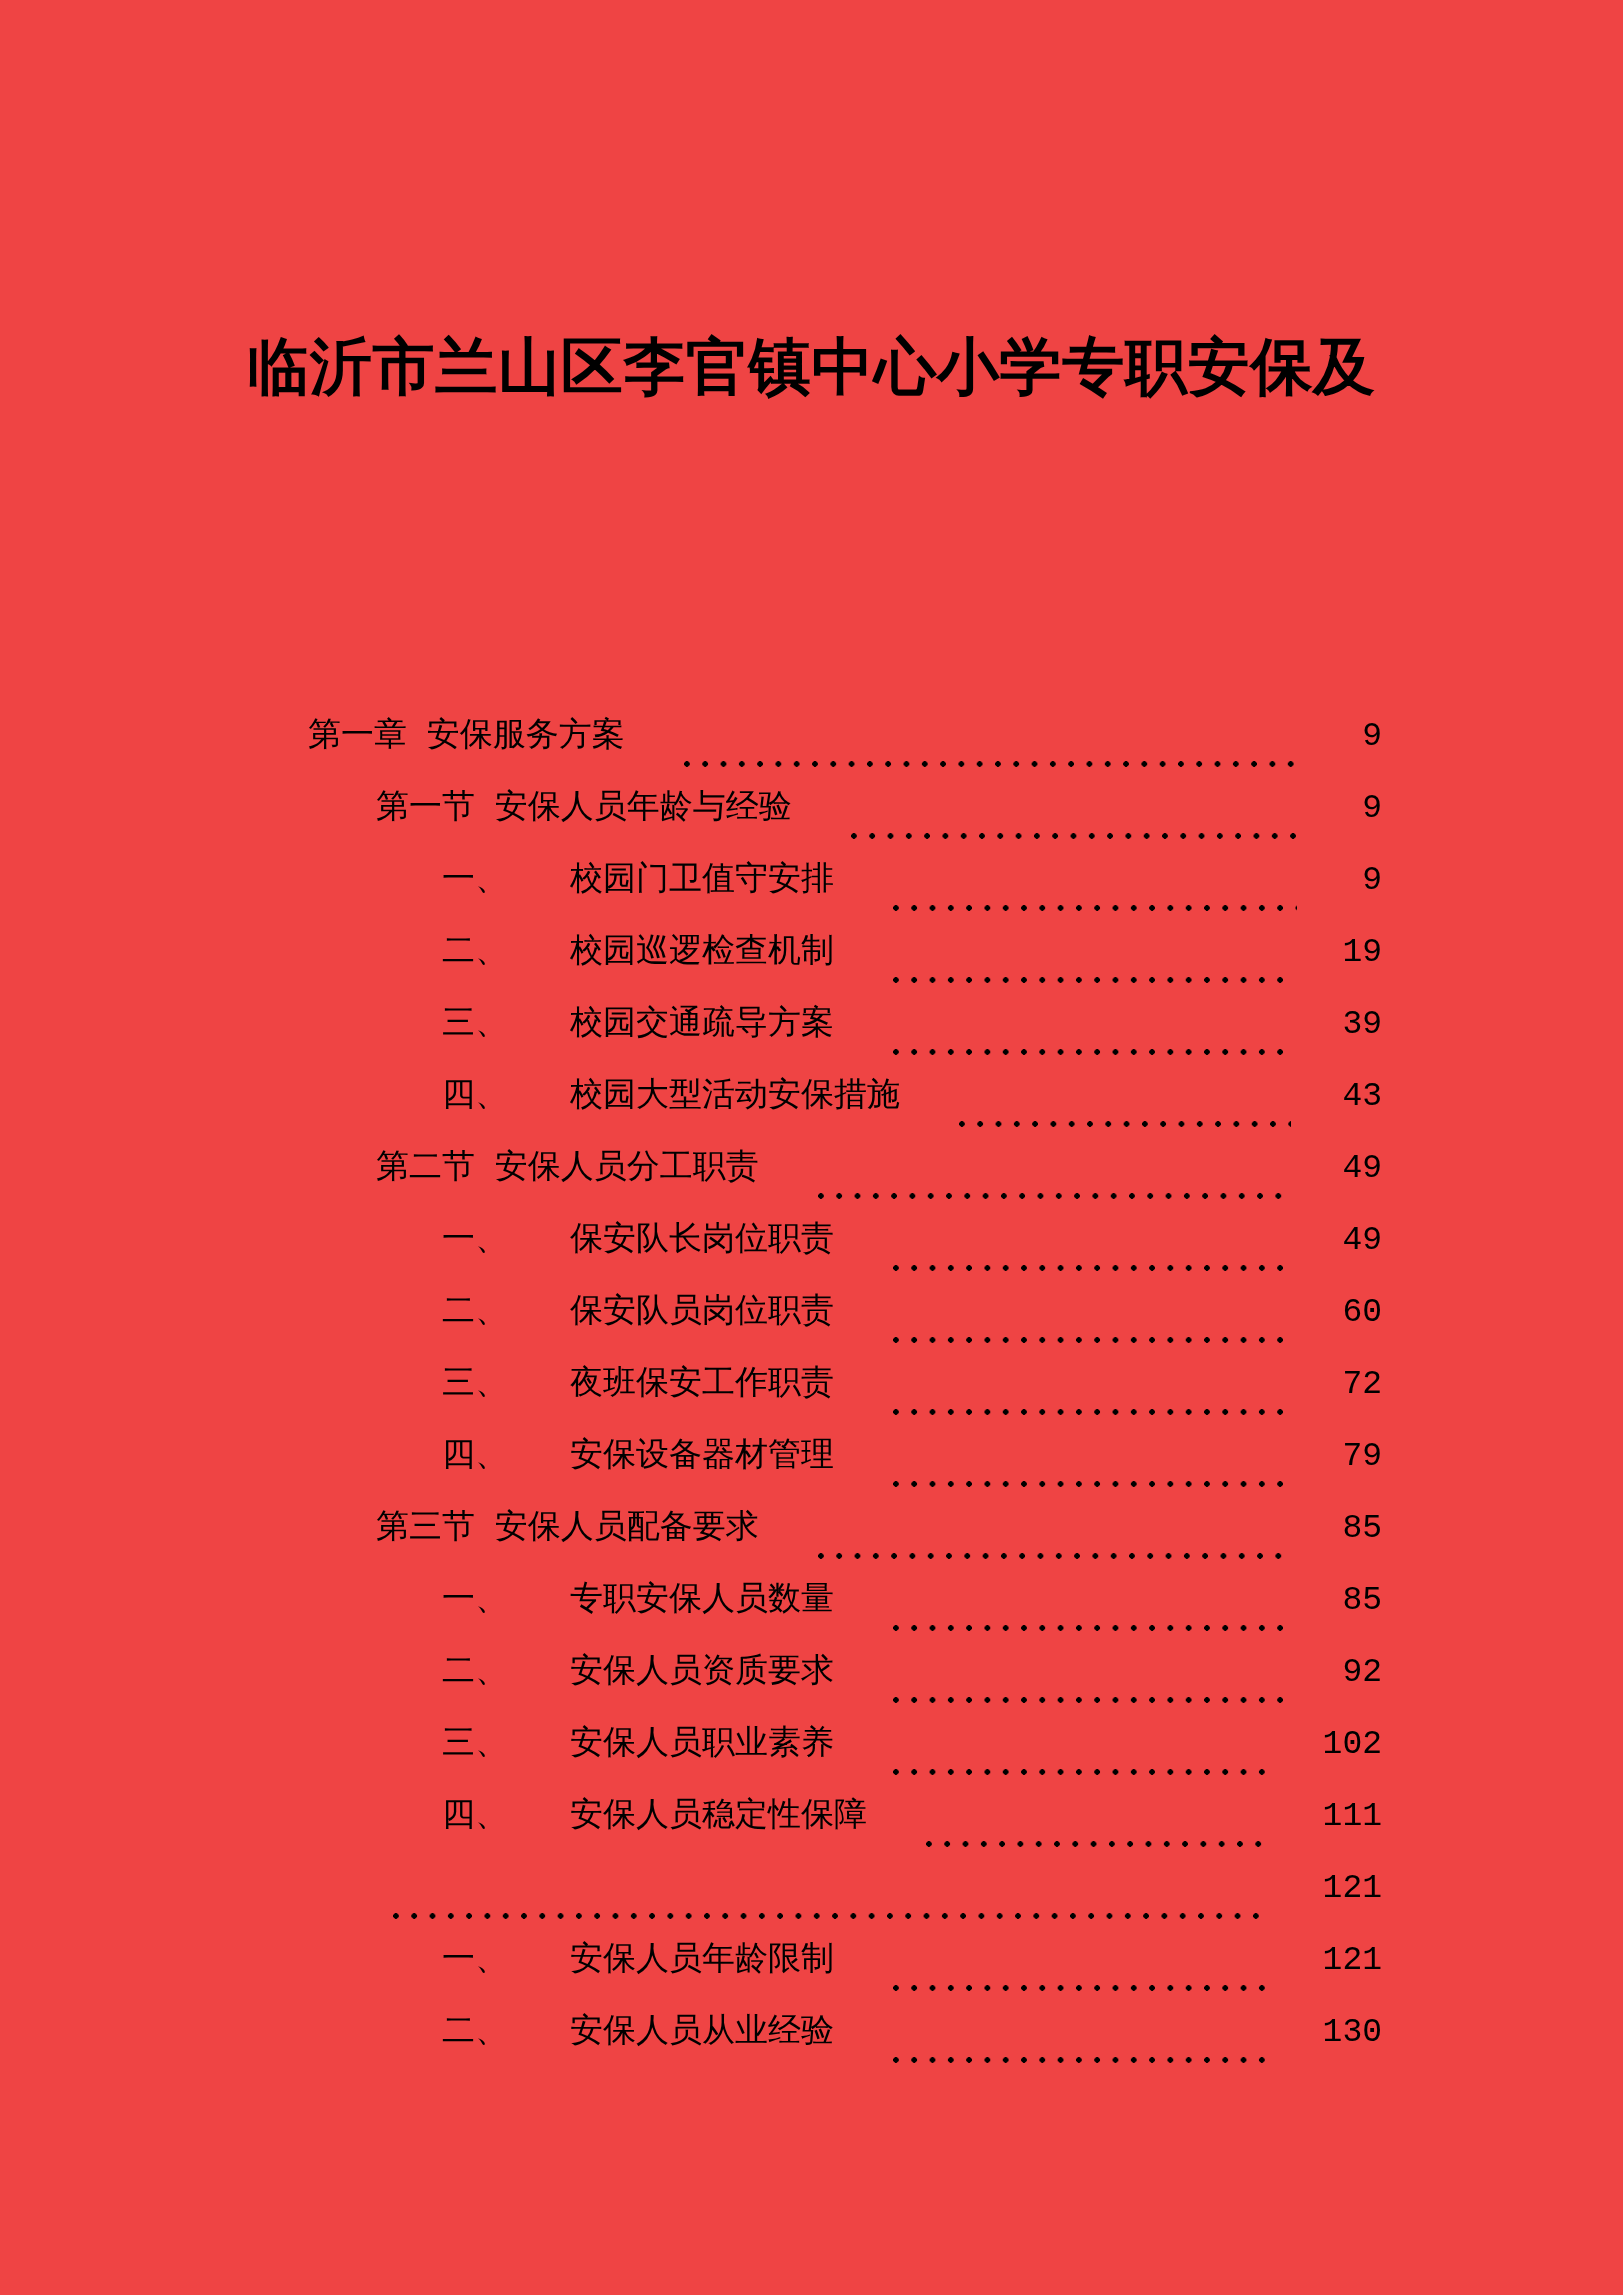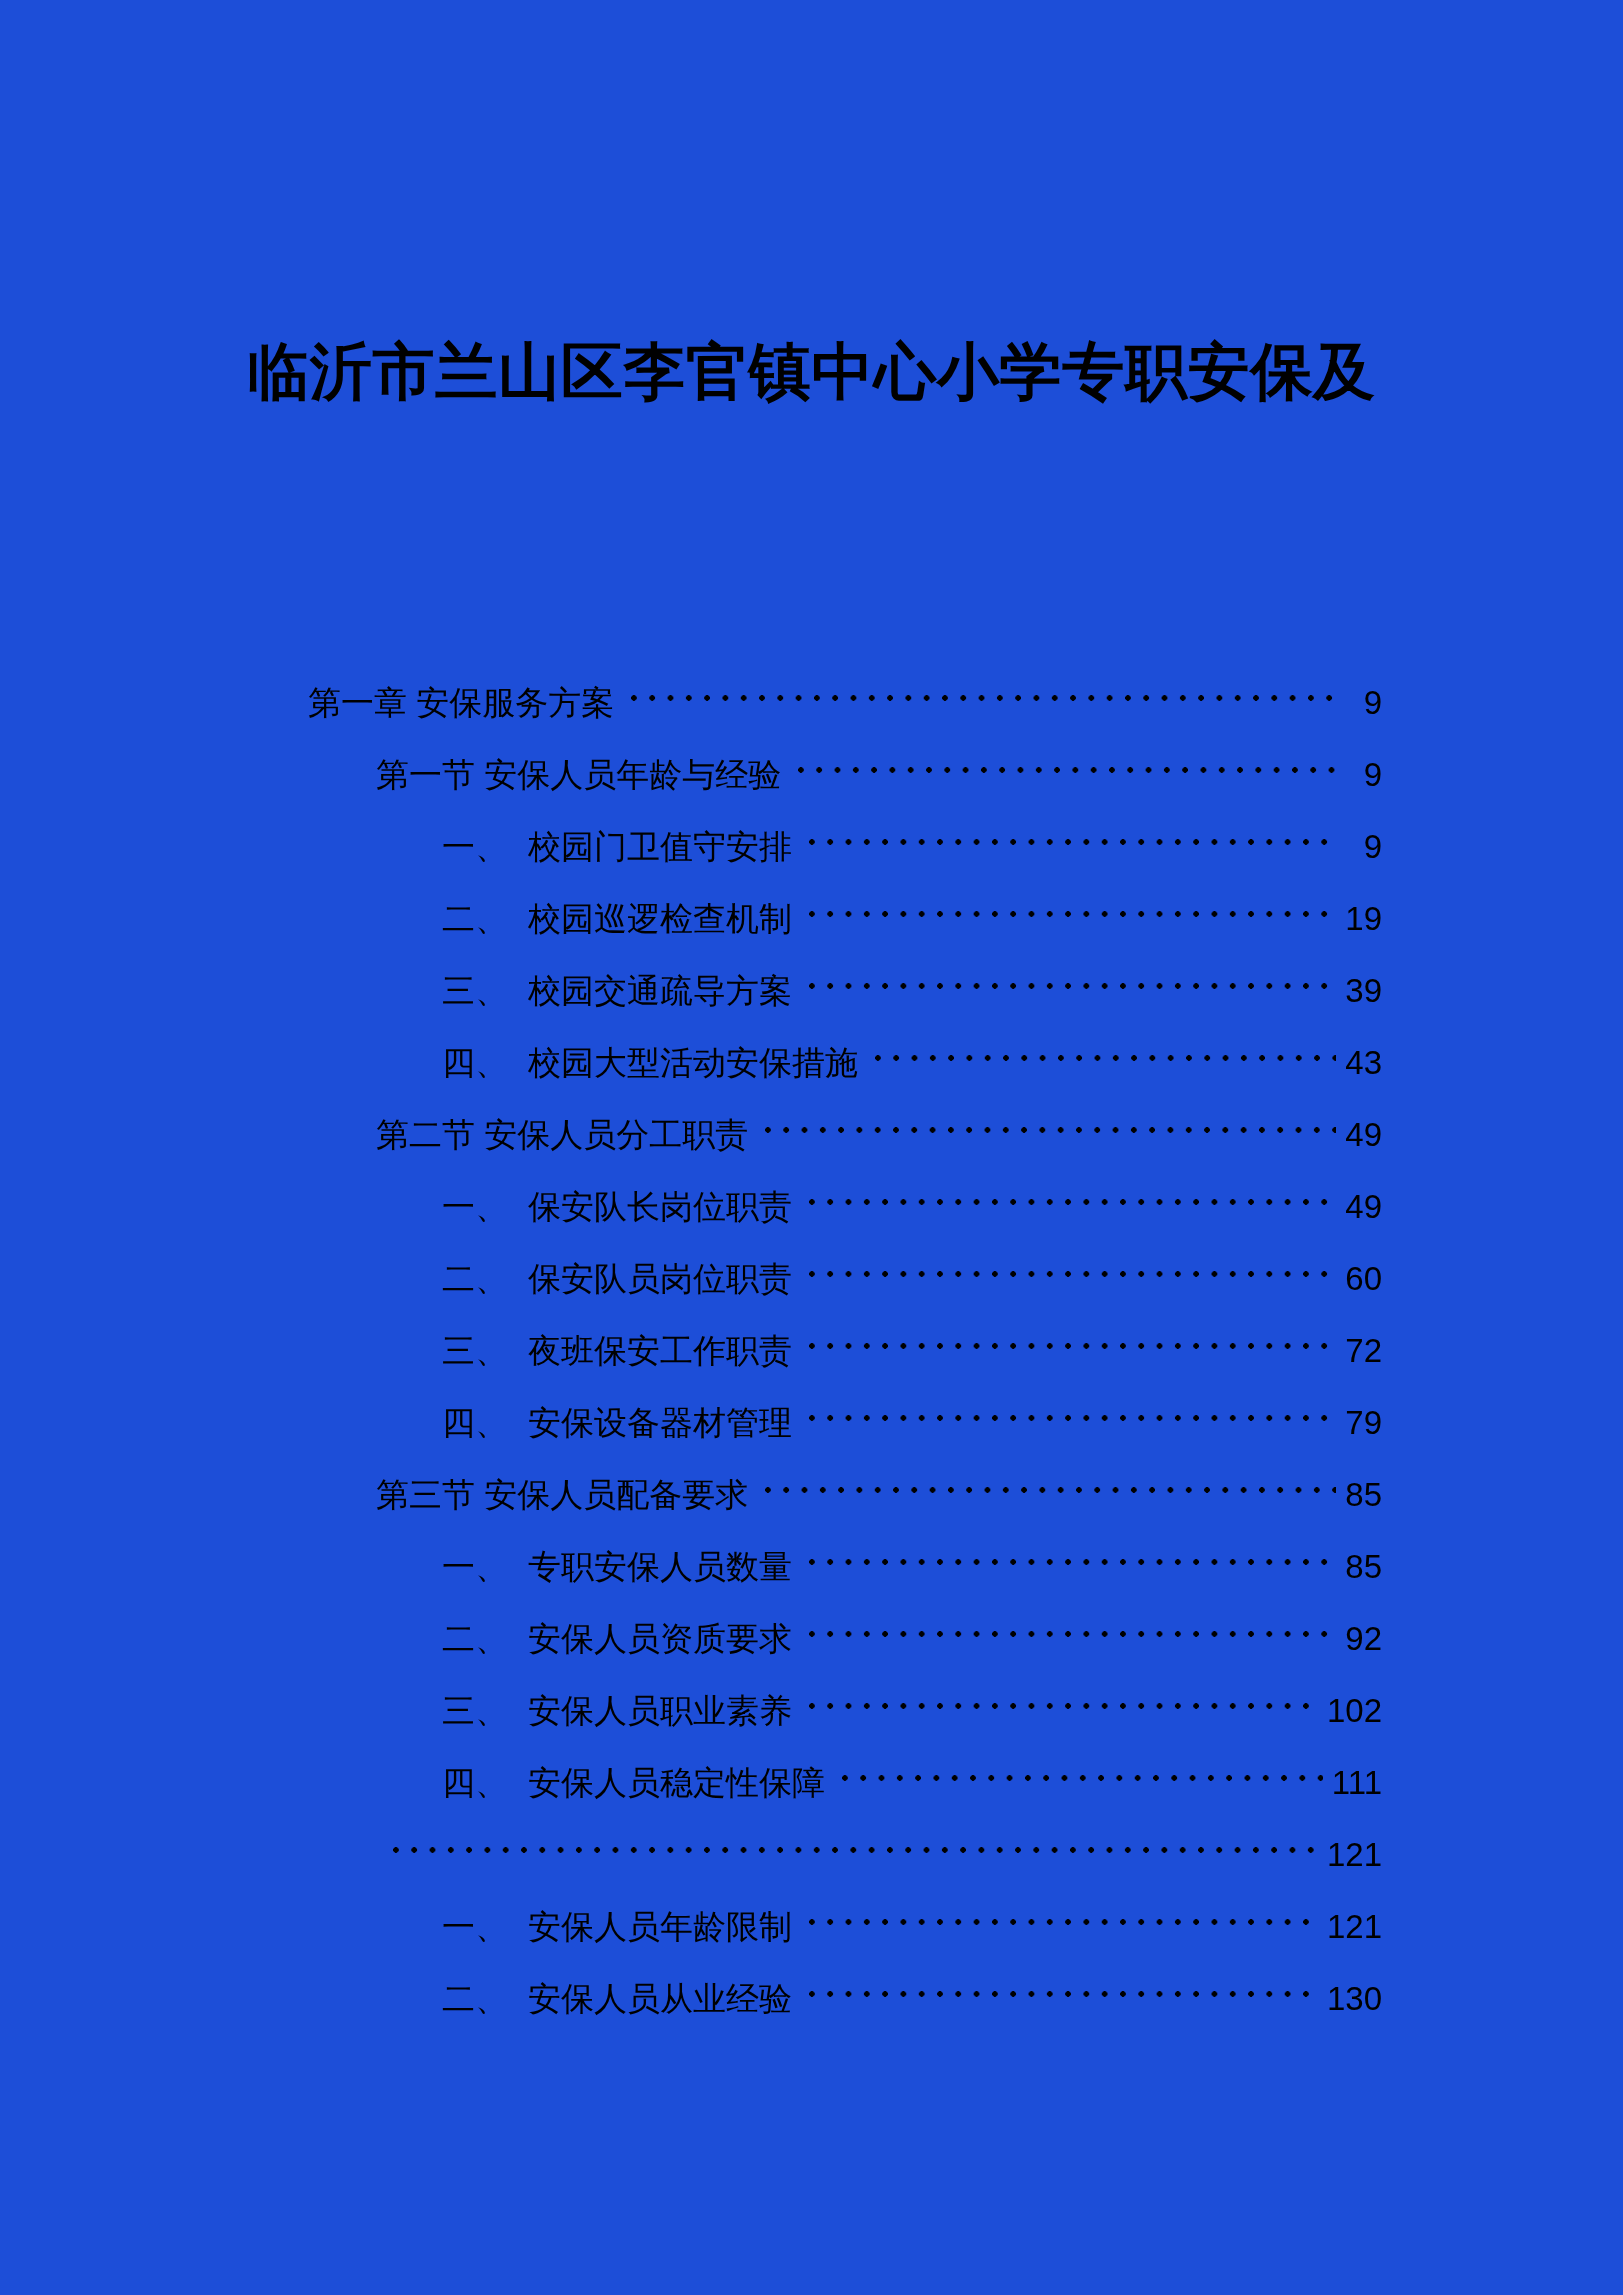--- a/index.html
+++ b/index.html
@@ -1,22 +1,22 @@
 <!DOCTYPE html>
 <html style="font-size:10.5px"><head>
 <meta charset="utf-8">
 <style>
   html, body { margin: 0; padding: 0; background: #ffffff; }
   .page {
     position: relative;
     width: 1623px;
     height: 2295px;
-    background: #1d4ed8;
+    background: #ef4444;
     color: #000000;
-    font-family: Liberation Sans, sans-serif;
+    font-family: Liberation Mono, monospace;
     overflow: hidden;
   }
   .title-line {
     position: absolute;
     left: 0;
     width: 100%;
     text-align: center;
     font-size: 62px;
     font-weight: bold;
     line-height: 1;
@@ -26,26 +26,27 @@
   .title-line.l1 { top: 341px; }
   .title-line.l2 { top: 455px; }
   .toc {
     position: absolute;
     top: 684px;
     left: 0;
     right: 0;
   }
   .toc-row {
     display: flex;
-    align-items: flex-start;
+    align-items: flex-end;
     height: 72px;
     padding-right: 241px;
     font-size: 33px;
     line-height: 38px;
     white-space: nowrap;
+    gap: 42px;
   }
   .toc-row.chapter { padding-left: 308px; }
   .toc-row.section { padding-left: 376px; }
   .toc-row.item    { padding-left: 442px; }
   .toc-num {
     flex: none;
     width: 86px;
   }
   .toc-label { flex: none; }
   .toc-leader {

